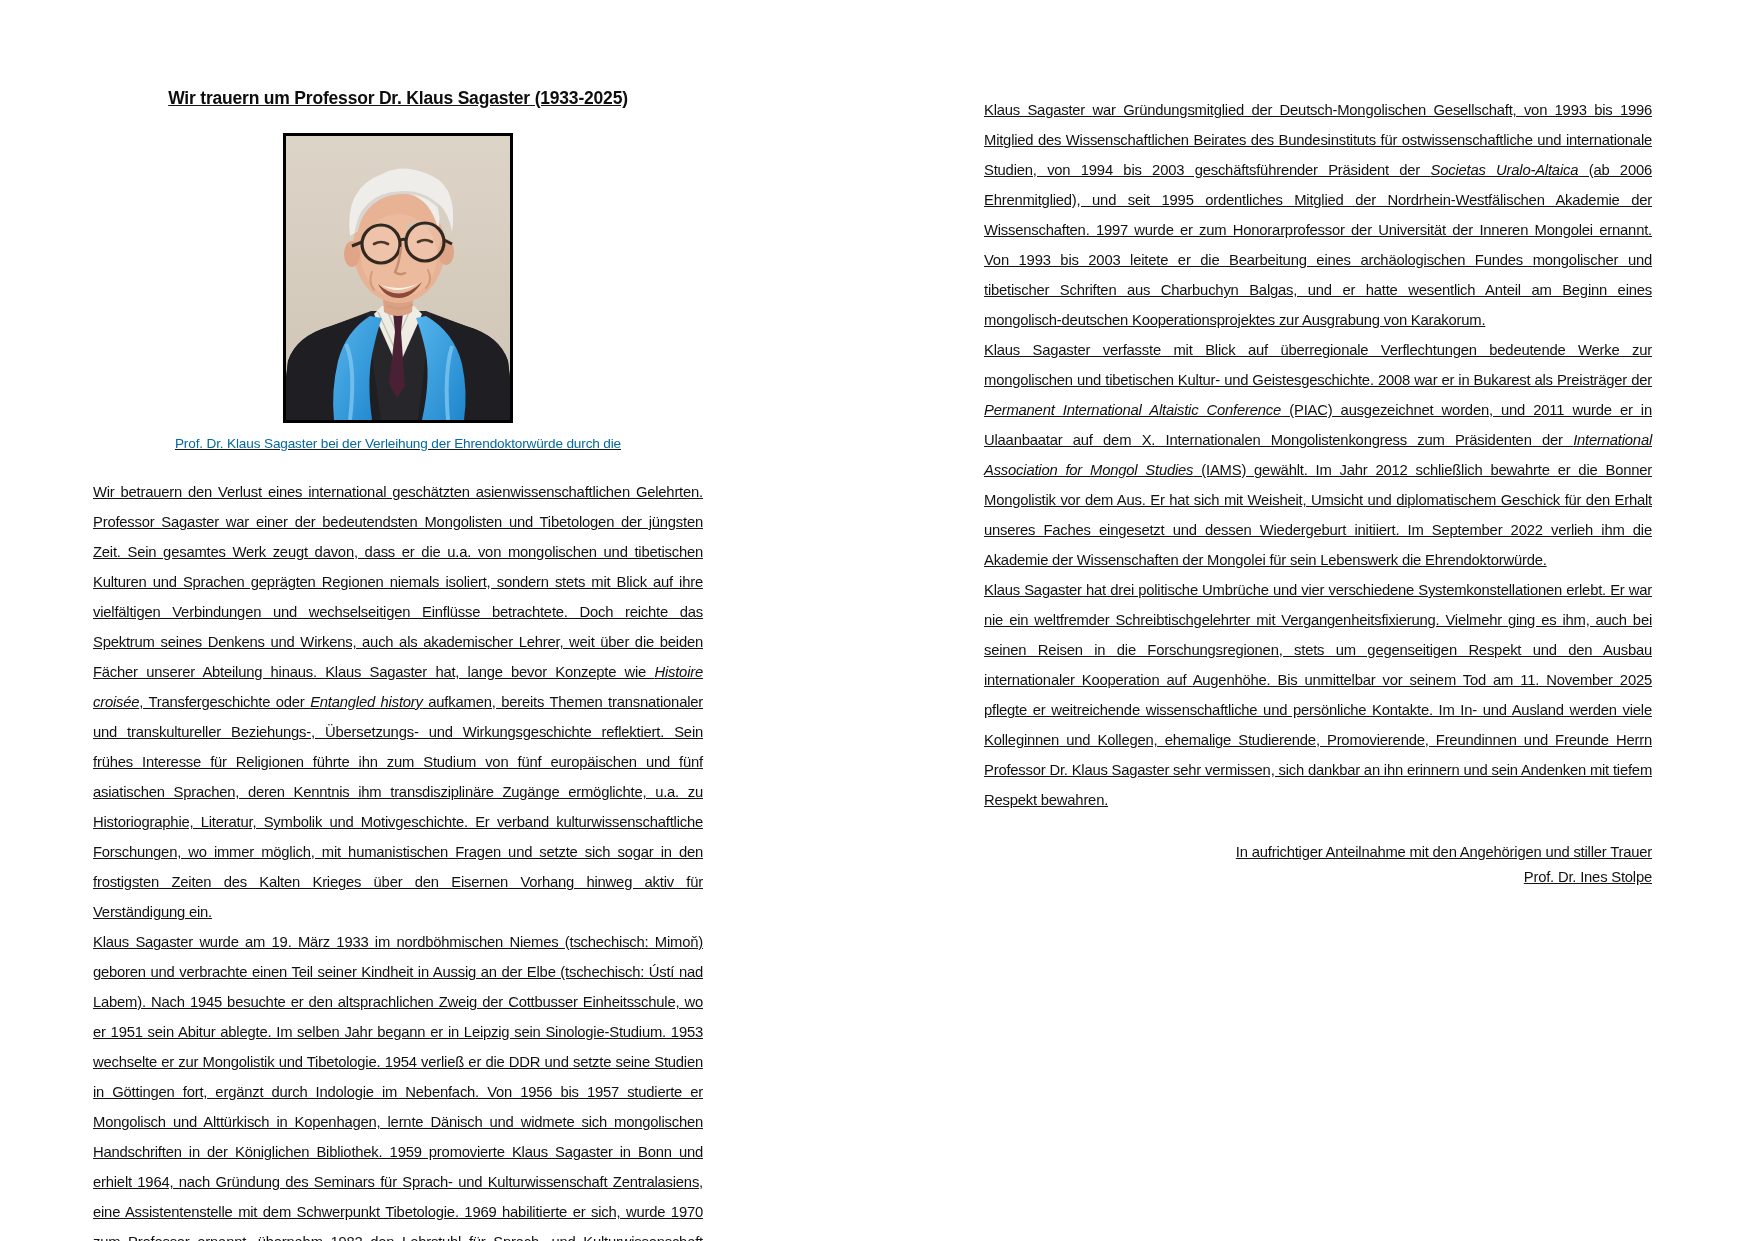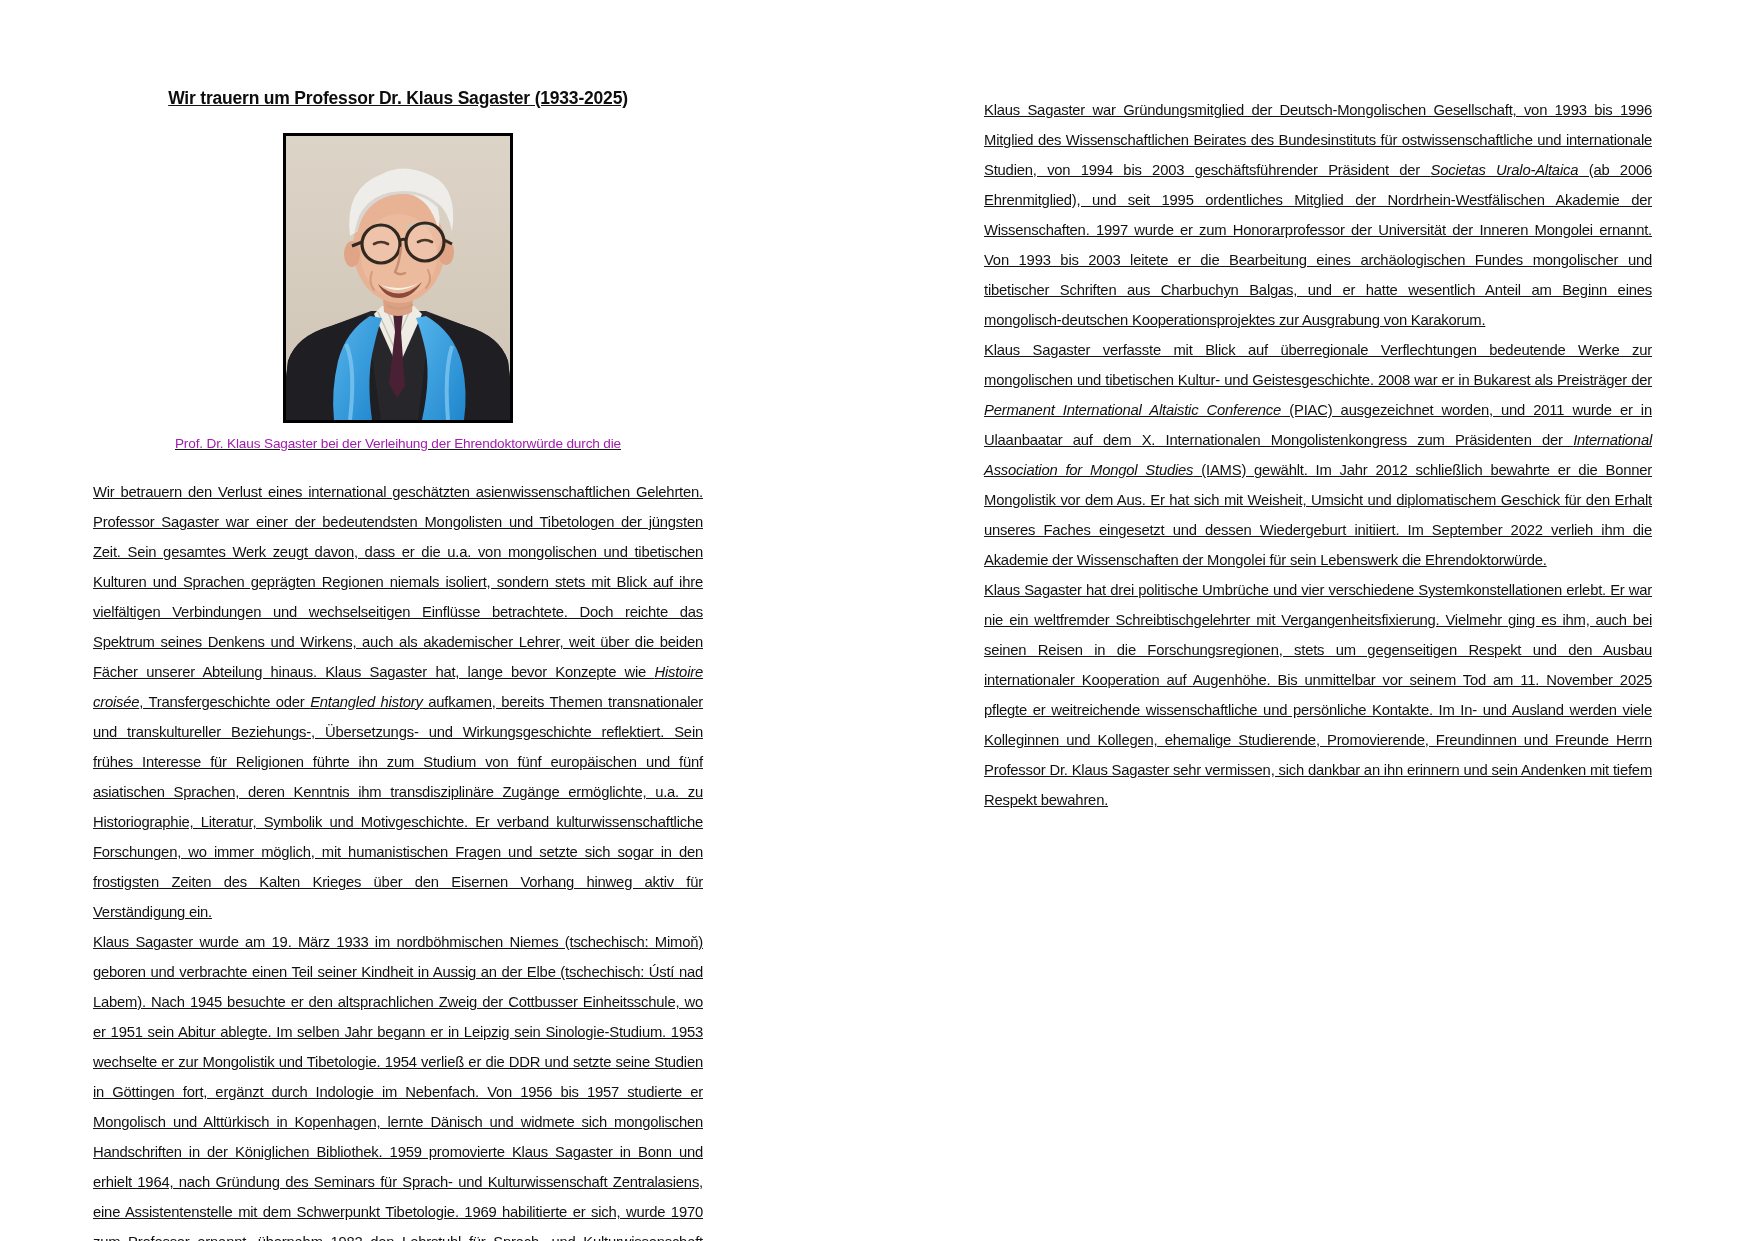--- a/index.html
+++ b/index.html
@@ -34,21 +34,21 @@
     box-sizing: border-box;
     background: #d8cec1;
   }
   .photo-frame svg { display: block; width: 100%; height: 100%; }
   .photo-caption {
     margin-top: 11px;
     text-align: center;
     font-size: 13.6px;
     line-height: 19px;
     letter-spacing: -0.15px;
-    color: #a21caf;
+    color: #0369a1;
   }
   .body-text {
     font-size: 14.8px;
     line-height: 30px;
     letter-spacing: -0.2px;
     text-align: justify;
     color: #111111;
   }
   .page-left .body-text { margin-top: 24px; }
   .page-right .body-text { margin-top: 95px; }
@@ -136,13 +136,17 @@
     <p><span>Klaus Sagaster wurde am 19. März 1933 im nordböhmischen Niemes (tschechisch: Mimoň) geboren und verbrachte einen Teil seiner Kindheit in Aussig an der Elbe (tschechisch: Ústí nad Labem). Nach 1945 besuchte er den altsprachlichen Zweig der Cottbusser Einheitsschule, wo er 1951 sein Abitur ablegte. Im selben Jahr begann er in Leipzig sein Sinologie-Studium. 1953 wechselte er zur Mongolistik und Tibetologie. 1954 verließ er die DDR und setzte seine Studien in Göttingen fort, ergänzt durch Indologie im Nebenfach. Von 1956 bis 1957 studierte er Mongolisch und Alttürkisch in Kopenhagen, lernte Dänisch und widmete sich mongolischen Handschriften in der Königlichen Bibliothek. 1959 promovierte Klaus Sagaster in Bonn und erhielt 1964, nach Gründung des Seminars für Sprach- und Kulturwissenschaft Zentralasiens, eine Assistentenstelle mit dem Schwerpunkt Tibetologie. 1969 habilitierte er sich, wurde 1970 zum Professor ernannt, übernahm 1982 den Lehrstuhl für Sprach- und Kulturwissenschaft Zentralasiens und war ab 1989 erster Sprecher des SFB 12, in dessen Rahmen er sich v.a mit mongolischer und tibetischer Volksliteratur beschäftigte. Zeitlebens war ihm eine länder- und fächerübergreifende Zentralasienwissenschaft ein wichtiges Anliegen.</span></p>
   </div>
 </div>
 
 <div class="page page-right">
   <div class="body-text">
     <p><span>Klaus Sagaster war Gründungsmitglied der Deutsch-Mongolischen Gesellschaft, von 1993 bis 1996 Mitglied des Wissenschaftlichen Beirates des Bundesinstituts für ostwissenschaftliche und internationale Studien, von 1994 bis 2003 geschäftsführender Präsident der </span><i>Societas Uralo-Altaica</i><span> (ab 2006 Ehrenmitglied), und seit 1995 ordentliches Mitglied der Nordrhein-Westfälischen Akademie der Wissenschaften. 1997 wurde er zum Honorarprofessor der Universität der Inneren Mongolei ernannt. Von 1993 bis 2003 leitete er die Bearbeitung eines archäologischen Fundes mongolischer und tibetischer Schriften aus Charbuchyn Balgas, und er hatte wesentlich Anteil am Beginn eines mongolisch-deutschen Kooperationsprojektes zur Ausgrabung von Karakorum.</span></p>
     <p><span>Klaus Sagaster verfasste mit Blick auf überregionale Verflechtungen bedeutende Werke zur mongolischen und tibetischen Kultur- und Geistesgeschichte. 2008 war er in Bukarest als Preisträger der </span><i>Permanent International Altaistic Conference</i><span> (PIAC) ausgezeichnet worden, und 2011 wurde er in Ulaanbaatar auf dem X. Internationalen Mongolistenkongress zum Präsidenten der </span><i>International Association for Mongol Studies</i><span> (IAMS) gewählt. Im Jahr 2012 schließlich bewahrte er die Bonner Mongolistik vor dem Aus. Er hat sich mit Weisheit, Umsicht und diplomatischem Geschick für den Erhalt unseres Faches eingesetzt und dessen Wiedergeburt initiiert. Im September 2022 verlieh ihm die Akademie der Wissenschaften der Mongolei für sein Lebenswerk die Ehrendoktorwürde.</span></p>
     <p><span>Klaus Sagaster hat drei politische Umbrüche und vier verschiedene Systemkonstellationen erlebt. Er war nie ein weltfremder Schreibtischgelehrter mit Vergangenheitsfixierung. Vielmehr ging es ihm, auch bei seinen Reisen in die Forschungsregionen, stets um gegenseitigen Respekt und den Ausbau internationaler Kooperation auf Augenhöhe. Bis unmittelbar vor seinem Tod am 11. November 2025 pflegte er weitreichende wissenschaftliche und persönliche Kontakte. Im In- und Ausland werden viele Kolleginnen und Kollegen, ehemalige Studierende, Promovierende, Freundinnen und Freunde Herrn Professor Dr. Klaus Sagaster sehr vermissen, sich dankbar an ihn erinnern und sein Andenken mit tiefem Respekt bewahren.</span></p>
   </div>
+  <div class="closing">
+    <div>In aufrichtiger Anteilnahme mit den Angehörigen und stiller Trauer</div>
+    <div>Prof. Dr. Ines Stolpe</div>
+  </div>
 </div>
 
 </body></html>

